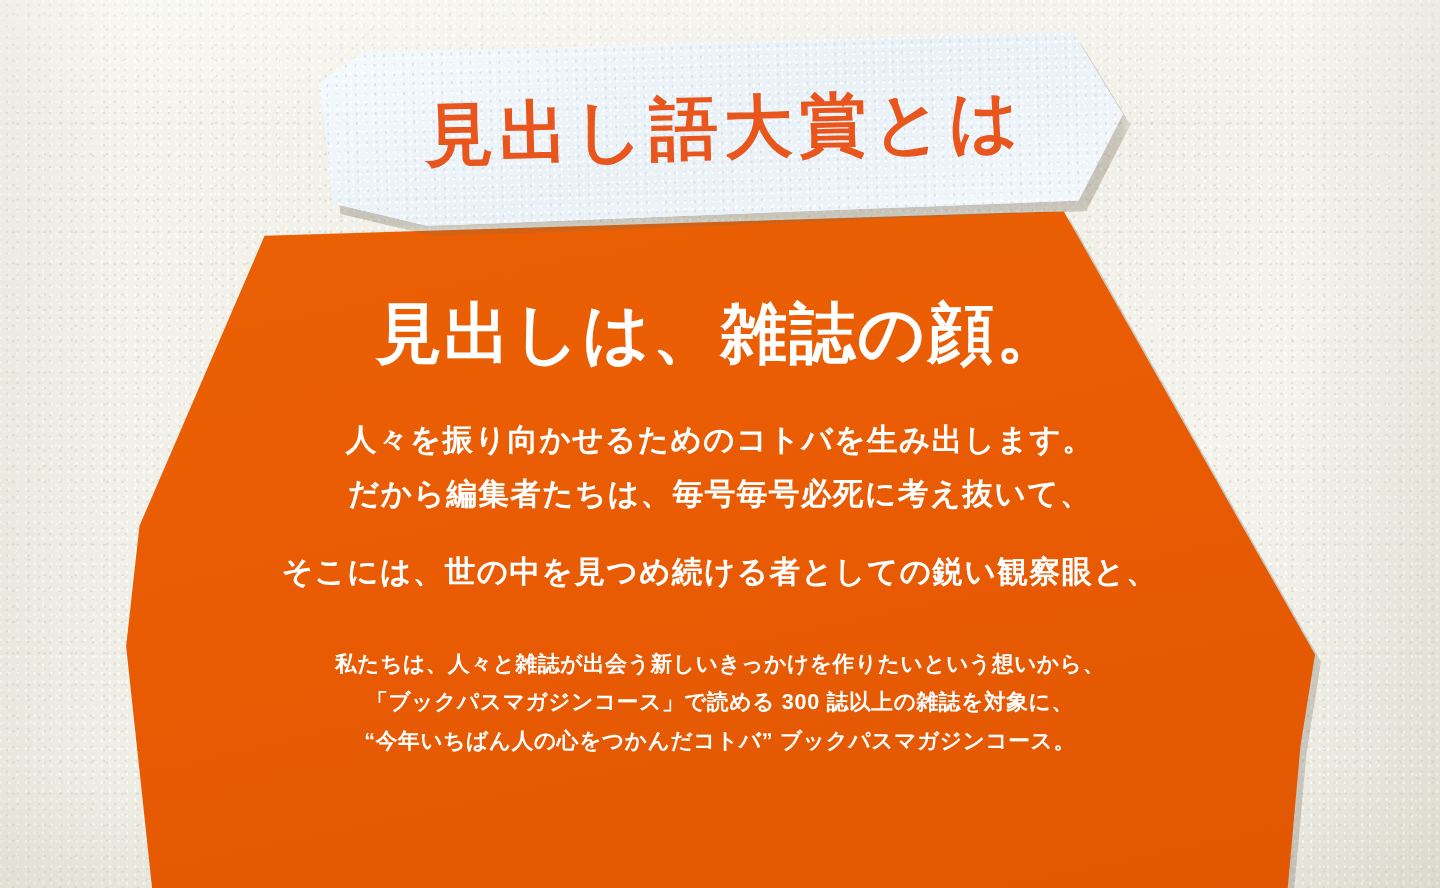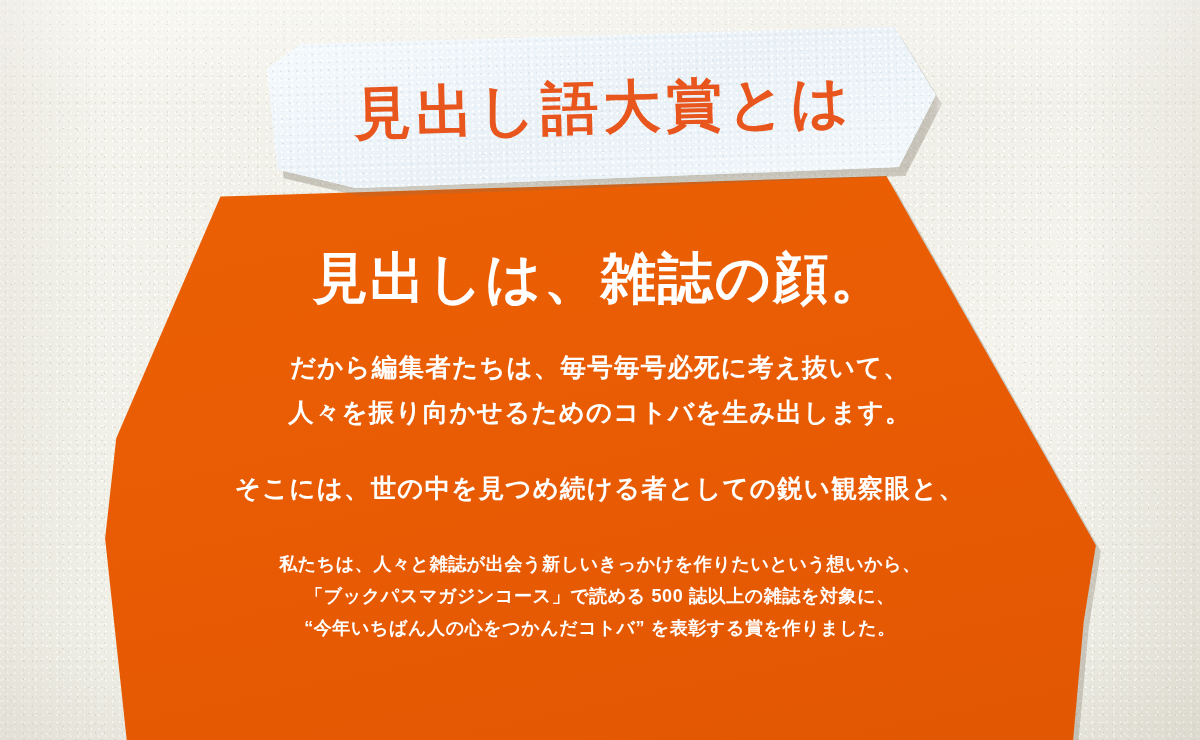--- a/index.html
+++ b/index.html
@@ -147,21 +147,21 @@
     text-align: center;
     white-space: nowrap;
     font-weight: bold;
   }
   .para .line {
     line-height: 1.78;
     white-space: nowrap;
   }
 
   .para-1 { margin-top: 36px; font-size: 25.5px; letter-spacing: 1.2px; }
-  .para-2 { margin-top: 31px; font-size: 25.5px; letter-spacing: 1.2px; }
+  .para-2 { margin-top: 20px; font-size: 25.5px; letter-spacing: 1.2px; }
   .para-3 { margin-top: 36px; font-size: 18px; letter-spacing: 0.6px; }
 </style>
 </head>
 <body>
 
 <div id="stage">
 
   <div class="bg-texture"></div>
   <div class="bg-vignette"></div>
 
@@ -173,28 +173,28 @@
     <div class="banner">
       <div class="banner-title">見出し語大賞とは</div>
     </div>
   </div>
 
   <div class="content">
 
     <div class="headline">見出しは、雑誌の顔。</div>
 
     <div class="para para-1">
+      <div class="line">人々を振り向かせるためのコトバを生み出します。</div>
       <div class="line">だから編集者たちは、毎号毎号必死に考え抜いて、</div>
-      <div class="line">人々を振り向かせるためのコトバを生み出します。</div>
     </div>
 
     <div class="para para-2">
       <div class="line">そこには、世の中を見つめ続ける者としての鋭い観察眼と、</div>
     </div>
 
     <div class="para para-3">
       <div class="line">私たちは、人々と雑誌が出会う新しいきっかけを作りたいという想いから、</div>
-      <div class="line">「ブックパスマガジンコース」で読める 500 誌以上の雑誌を対象に、</div>
-      <div class="line">“今年いちばん人の心をつかんだコトバ” を表彰する賞を作りました。</div>
+      <div class="line">「ブックパスマガジンコース」で読める 300 誌以上の雑誌を対象に、</div>
+      <div class="line">“今年いちばん人の心をつかんだコトバ” ブックパスマガジンコース。</div>
     </div>
 
   </div>
 </div>
 
 </body></html>

